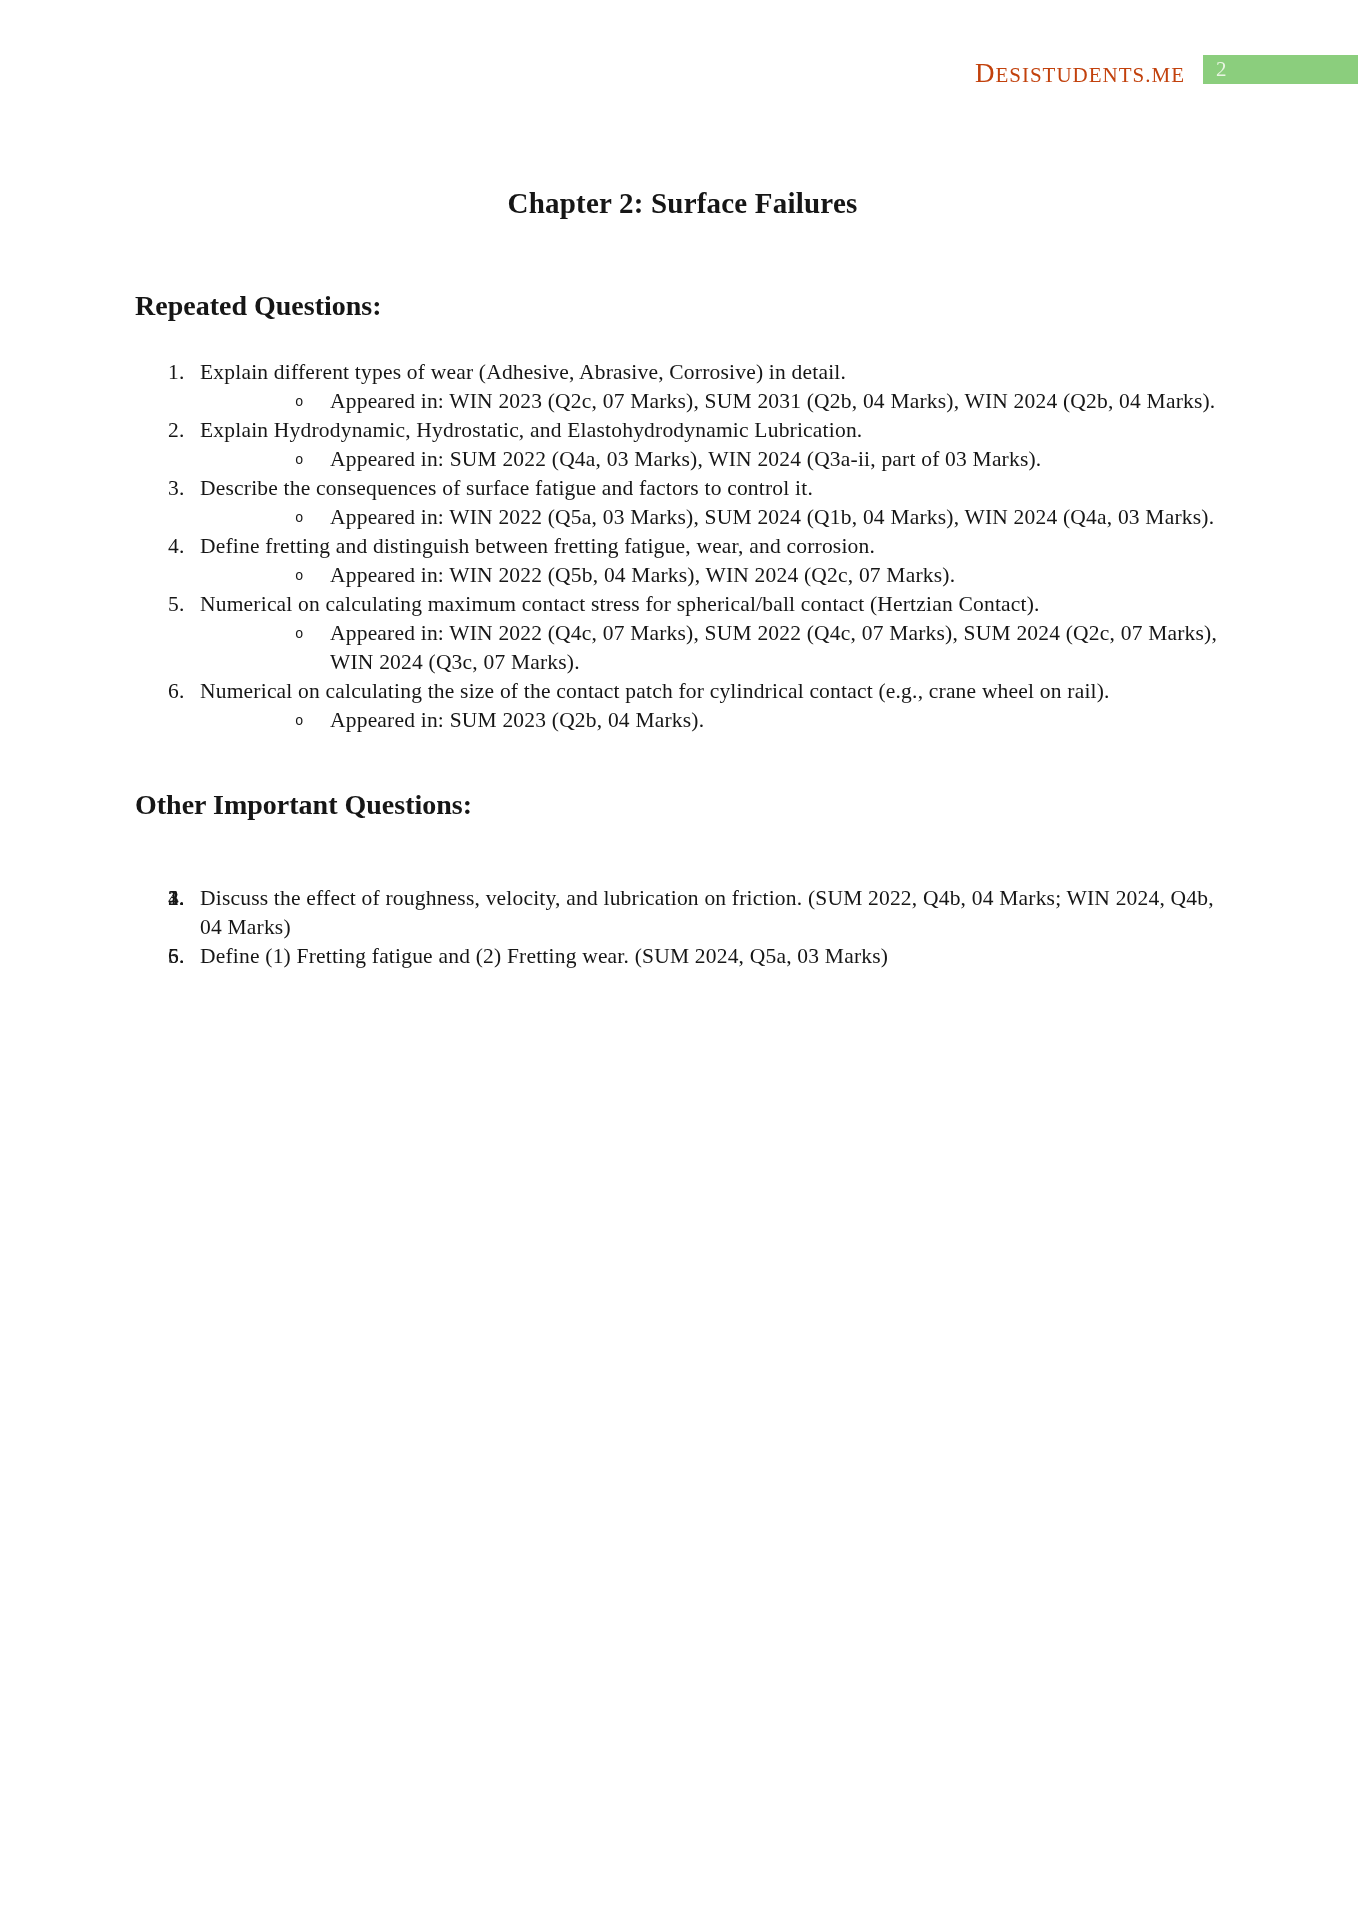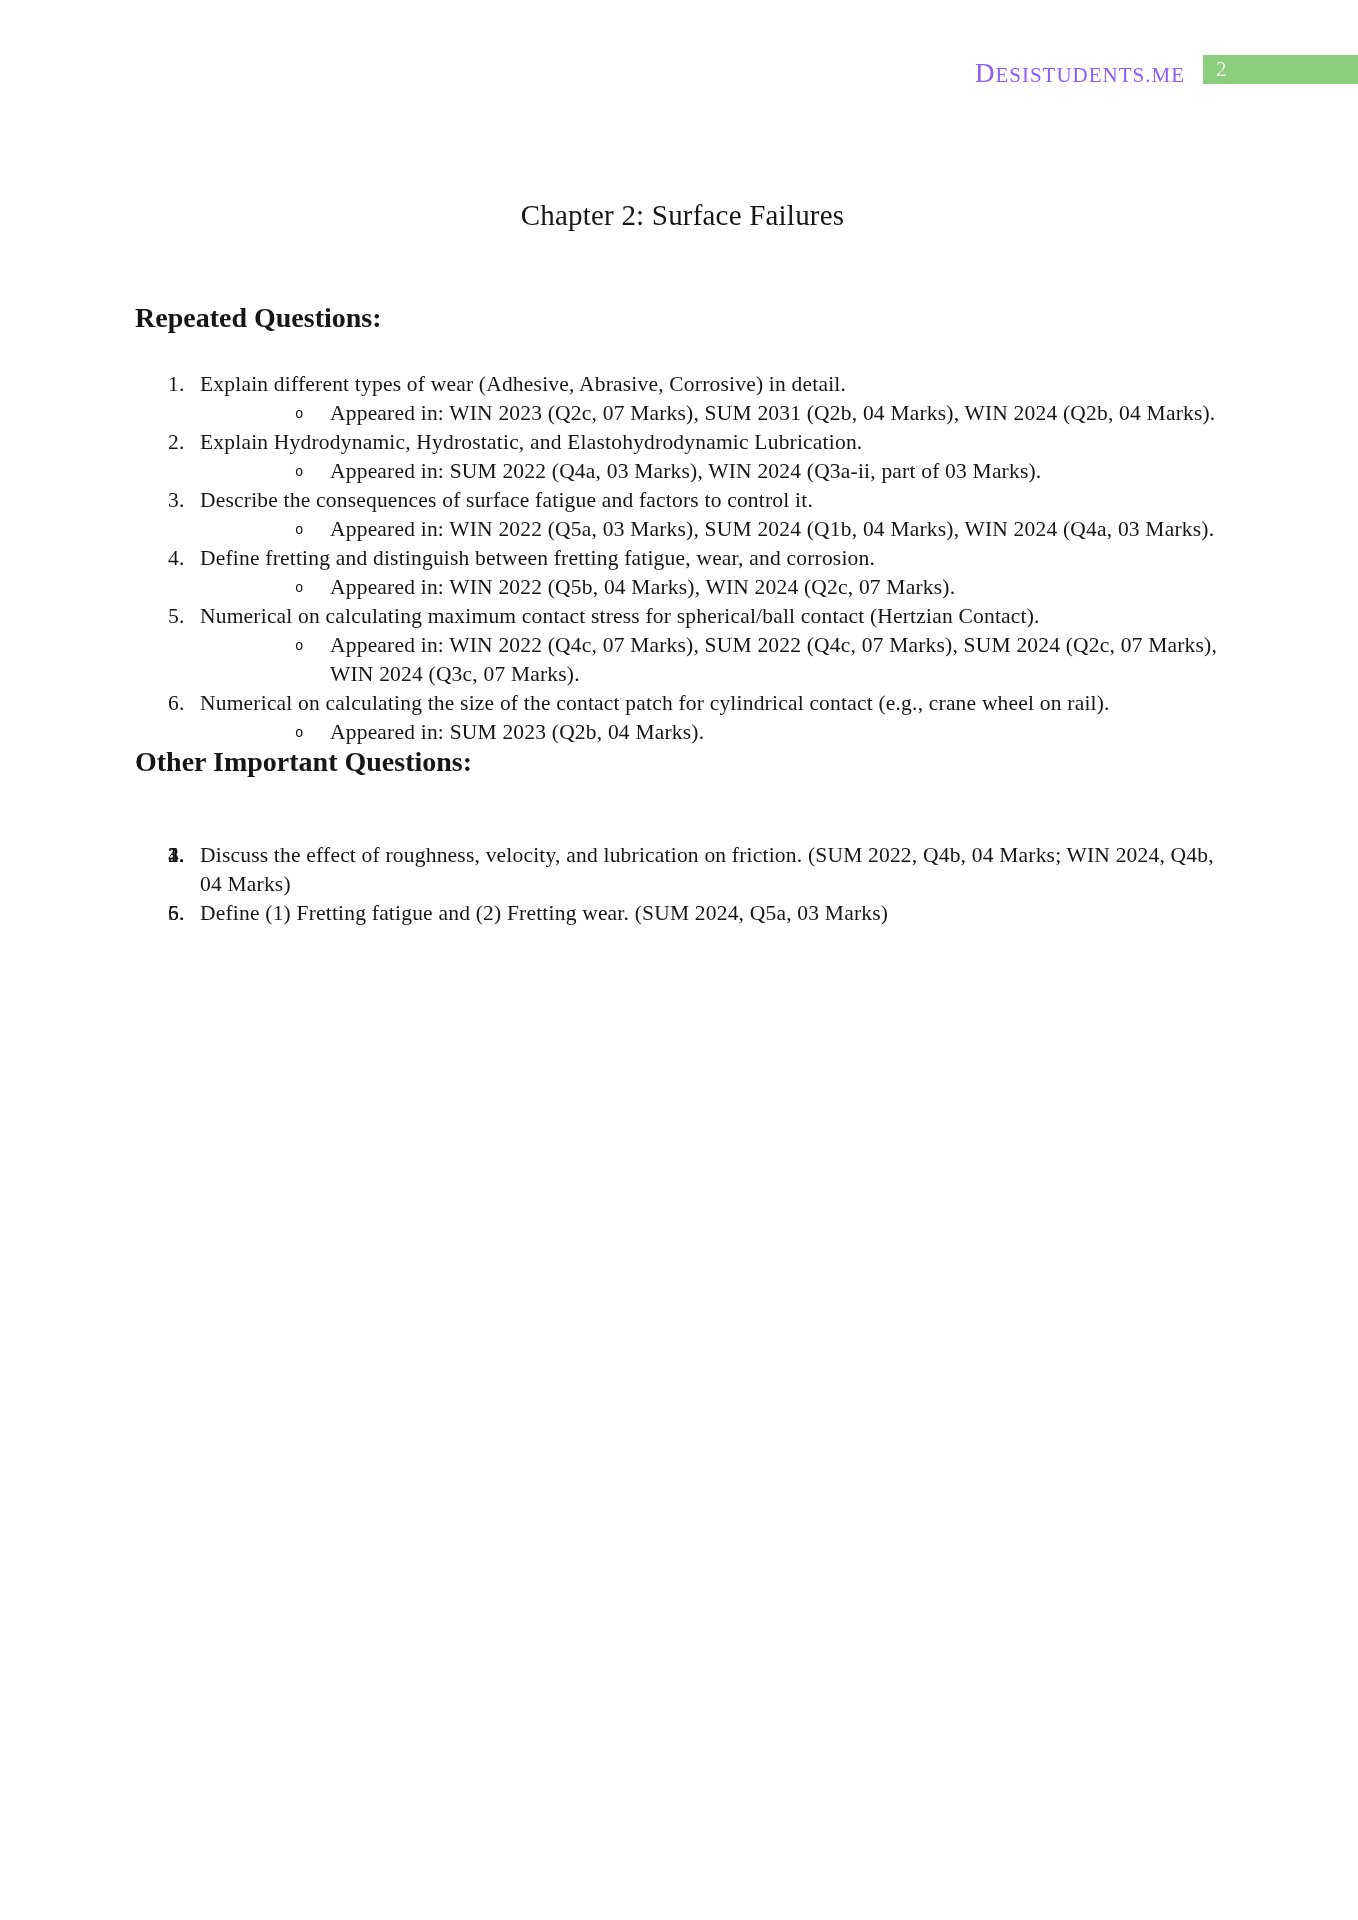--- a/index.html
+++ b/index.html
@@ -20,48 +20,48 @@
   }
   .site .cap{font-size:27px;}
   .badge{
     position:absolute;left:1203px;top:0;width:155px;height:29px;
     color:#E9F5E2;font-size:21px;line-height:29px;
     padding-left:13px;box-sizing:border-box;
   }
   
   .content{padding:188px 128px 0 135px;}
   .doc-title{
-    font-size:29px;font-weight:normal;text-align:center;
-    margin:12px;line-height:1.05;letter-spacing:0.2px;
+    font-size:29px;font-weight:bold;text-align:center;
+    margin:0;line-height:1.05;letter-spacing:0.2px;
   }
   .sec-heading{font-size:28px;font-weight:bold;margin:0;line-height:29px;}
   .sec-heading.first{margin-top:73px;}
   .q-list{margin-top:38px;}
   .q-list.second{margin-top:65px;}
-  .sec-heading.second{}
+  .sec-heading.second{margin-top:55px;}
   
   .q-item{
     position:relative;padding-left:65px;
     font-size:21.5px;line-height:29px;letter-spacing:0.2px;
   }
   .q-num{position:absolute;left:33px;top:0;font-weight:normal;}
   .bold{font-weight:normal;}
   .sub-item{position:relative;padding-left:130px;}
   .o-bullet{
     position:absolute;left:95px;top:1px;
     font-family:"Liberation Mono", monospace;font-size:14px;line-height:29px;
   }
 </style>
 </head>
 <body>
 
 <div class="page">
 
   <div class="hdr">
-    <span class="site" style="color: #8b5cf6;"><span class="cap">D</span>ESISTUDENTS.ME</span>
+    <span class="site" style="color: #c2410c;"><span class="cap">D</span>ESISTUDENTS.ME</span>
     <div class="badge" style="background: rgb(139, 206, 125);">2</div>
   </div>
 
   <div class="content">
     <h1 class="doc-title">Chapter 2: Surface Failures</h1>
 
     <h2 class="sec-heading first">Repeated Questions:</h2>
 
     <div class="q-list">
         <div class="q-item"><span class="q-num">1.</span><span class="q-text bold">Explain different types of wear (Adhesive, Abrasive, Corrosive) in detail.</span><div class="sub-item"><span class="o-bullet">o</span><span class="bold">Appeared in: </span><span>WIN 2023 (Q2c, 07 Marks), SUM 2031 (Q2b, 04 Marks), WIN 2024 (Q2b, 04 Marks).</span></div></div>

